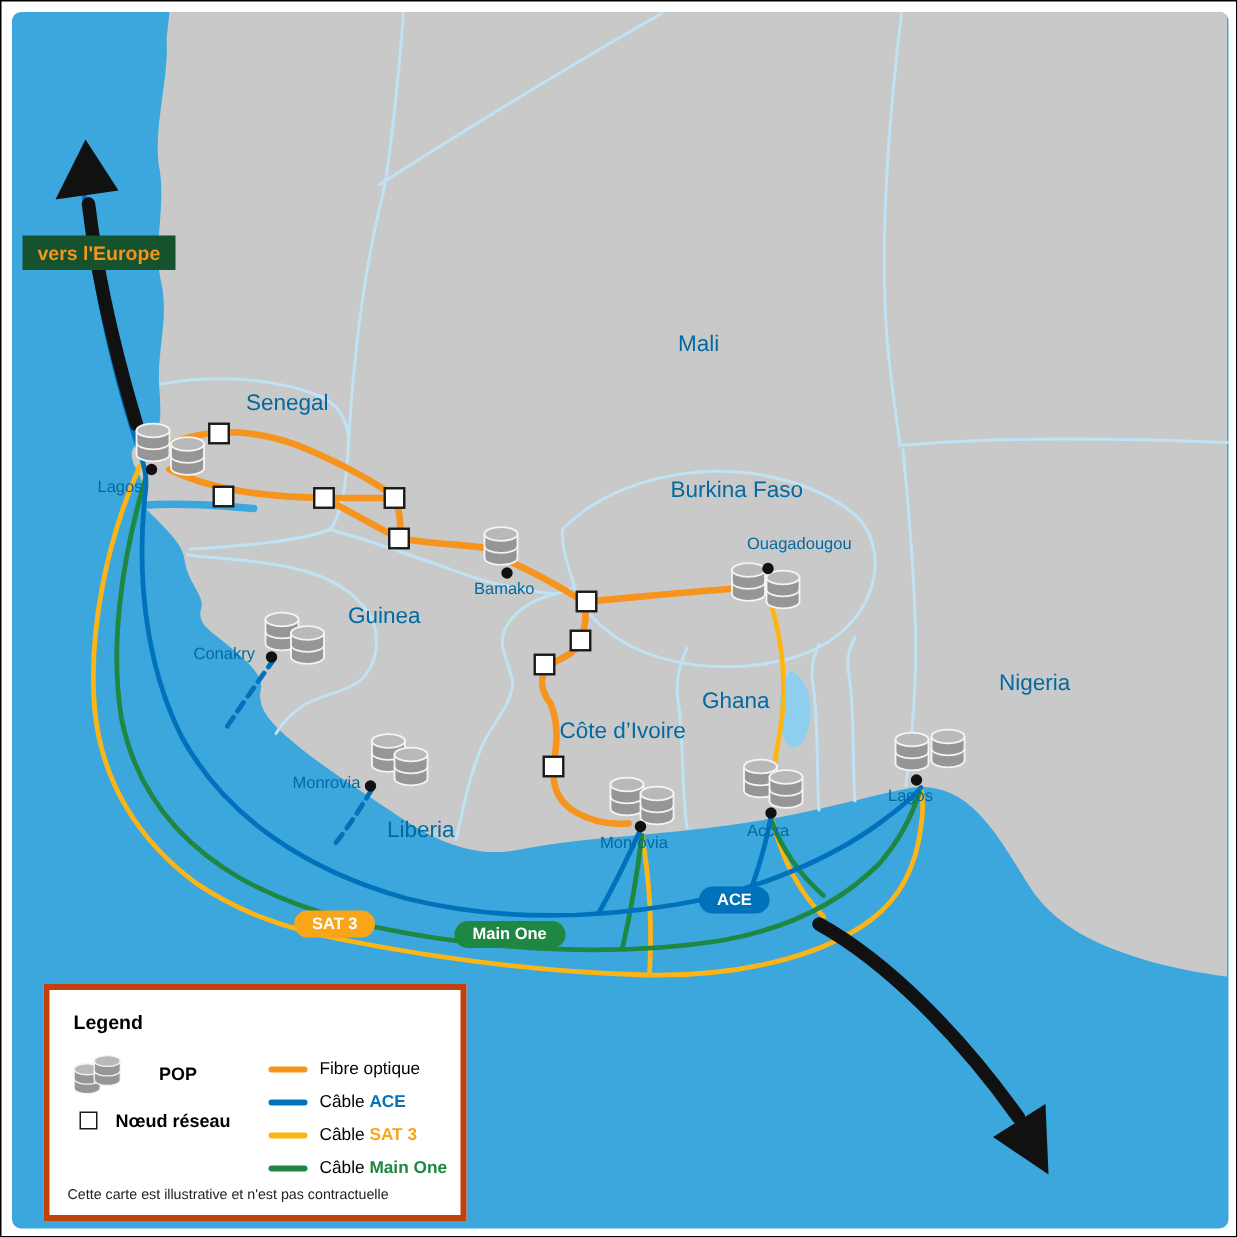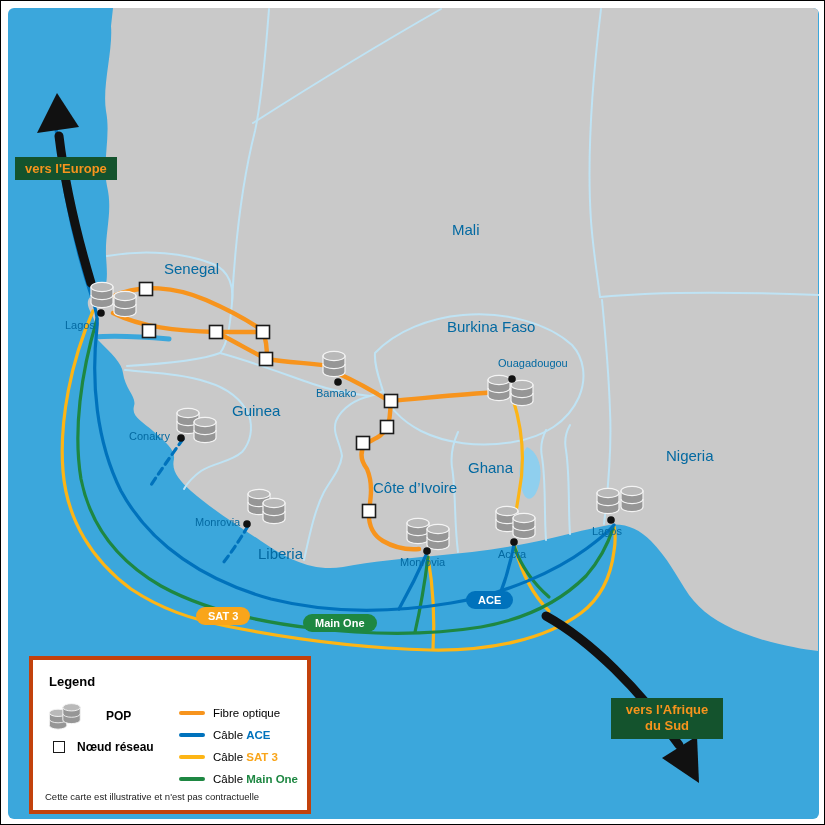--- a/index.html
+++ b/index.html
@@ -185,21 +185,20 @@
         <circle cx="246" cy="523" r="3.8"></circle>
         <circle cx="426" cy="550" r="3.8"></circle>
         <circle cx="513" cy="541" r="3.8"></circle>
         <circle cx="610" cy="519" r="3.8"></circle>
       </g>
     </g>
   </svg>
 
 
   <div class="blacktag" style="left:14px; top:156px;">vers l'Europe</div>
-  <div class="blacktag multi" style="left:610px; top:697px;">vers l'Afrique du Sud</div>
 
   <div class="lbl country" style="left:163px; top:259px;">Senegal</div>
   <div class="lbl country" style="left:451px; top:220px;">Mali</div>
   <div class="lbl country" style="left:446px; top:317px;">Burkina Faso</div>
   <div class="lbl country" style="left:231px; top:401px;">Guinea</div>
   <div class="lbl country" style="left:336px; top:478px;margin-left:36px;">Côte d’Ivoire</div>
   <div class="lbl country" style="left:467px; top:458px;">Ghana</div>
   <div class="lbl country" style="left:665px; top:446px;">Nigeria</div>
   <div class="lbl country" style="left:257px; top:544px;">Liberia</div>
 

